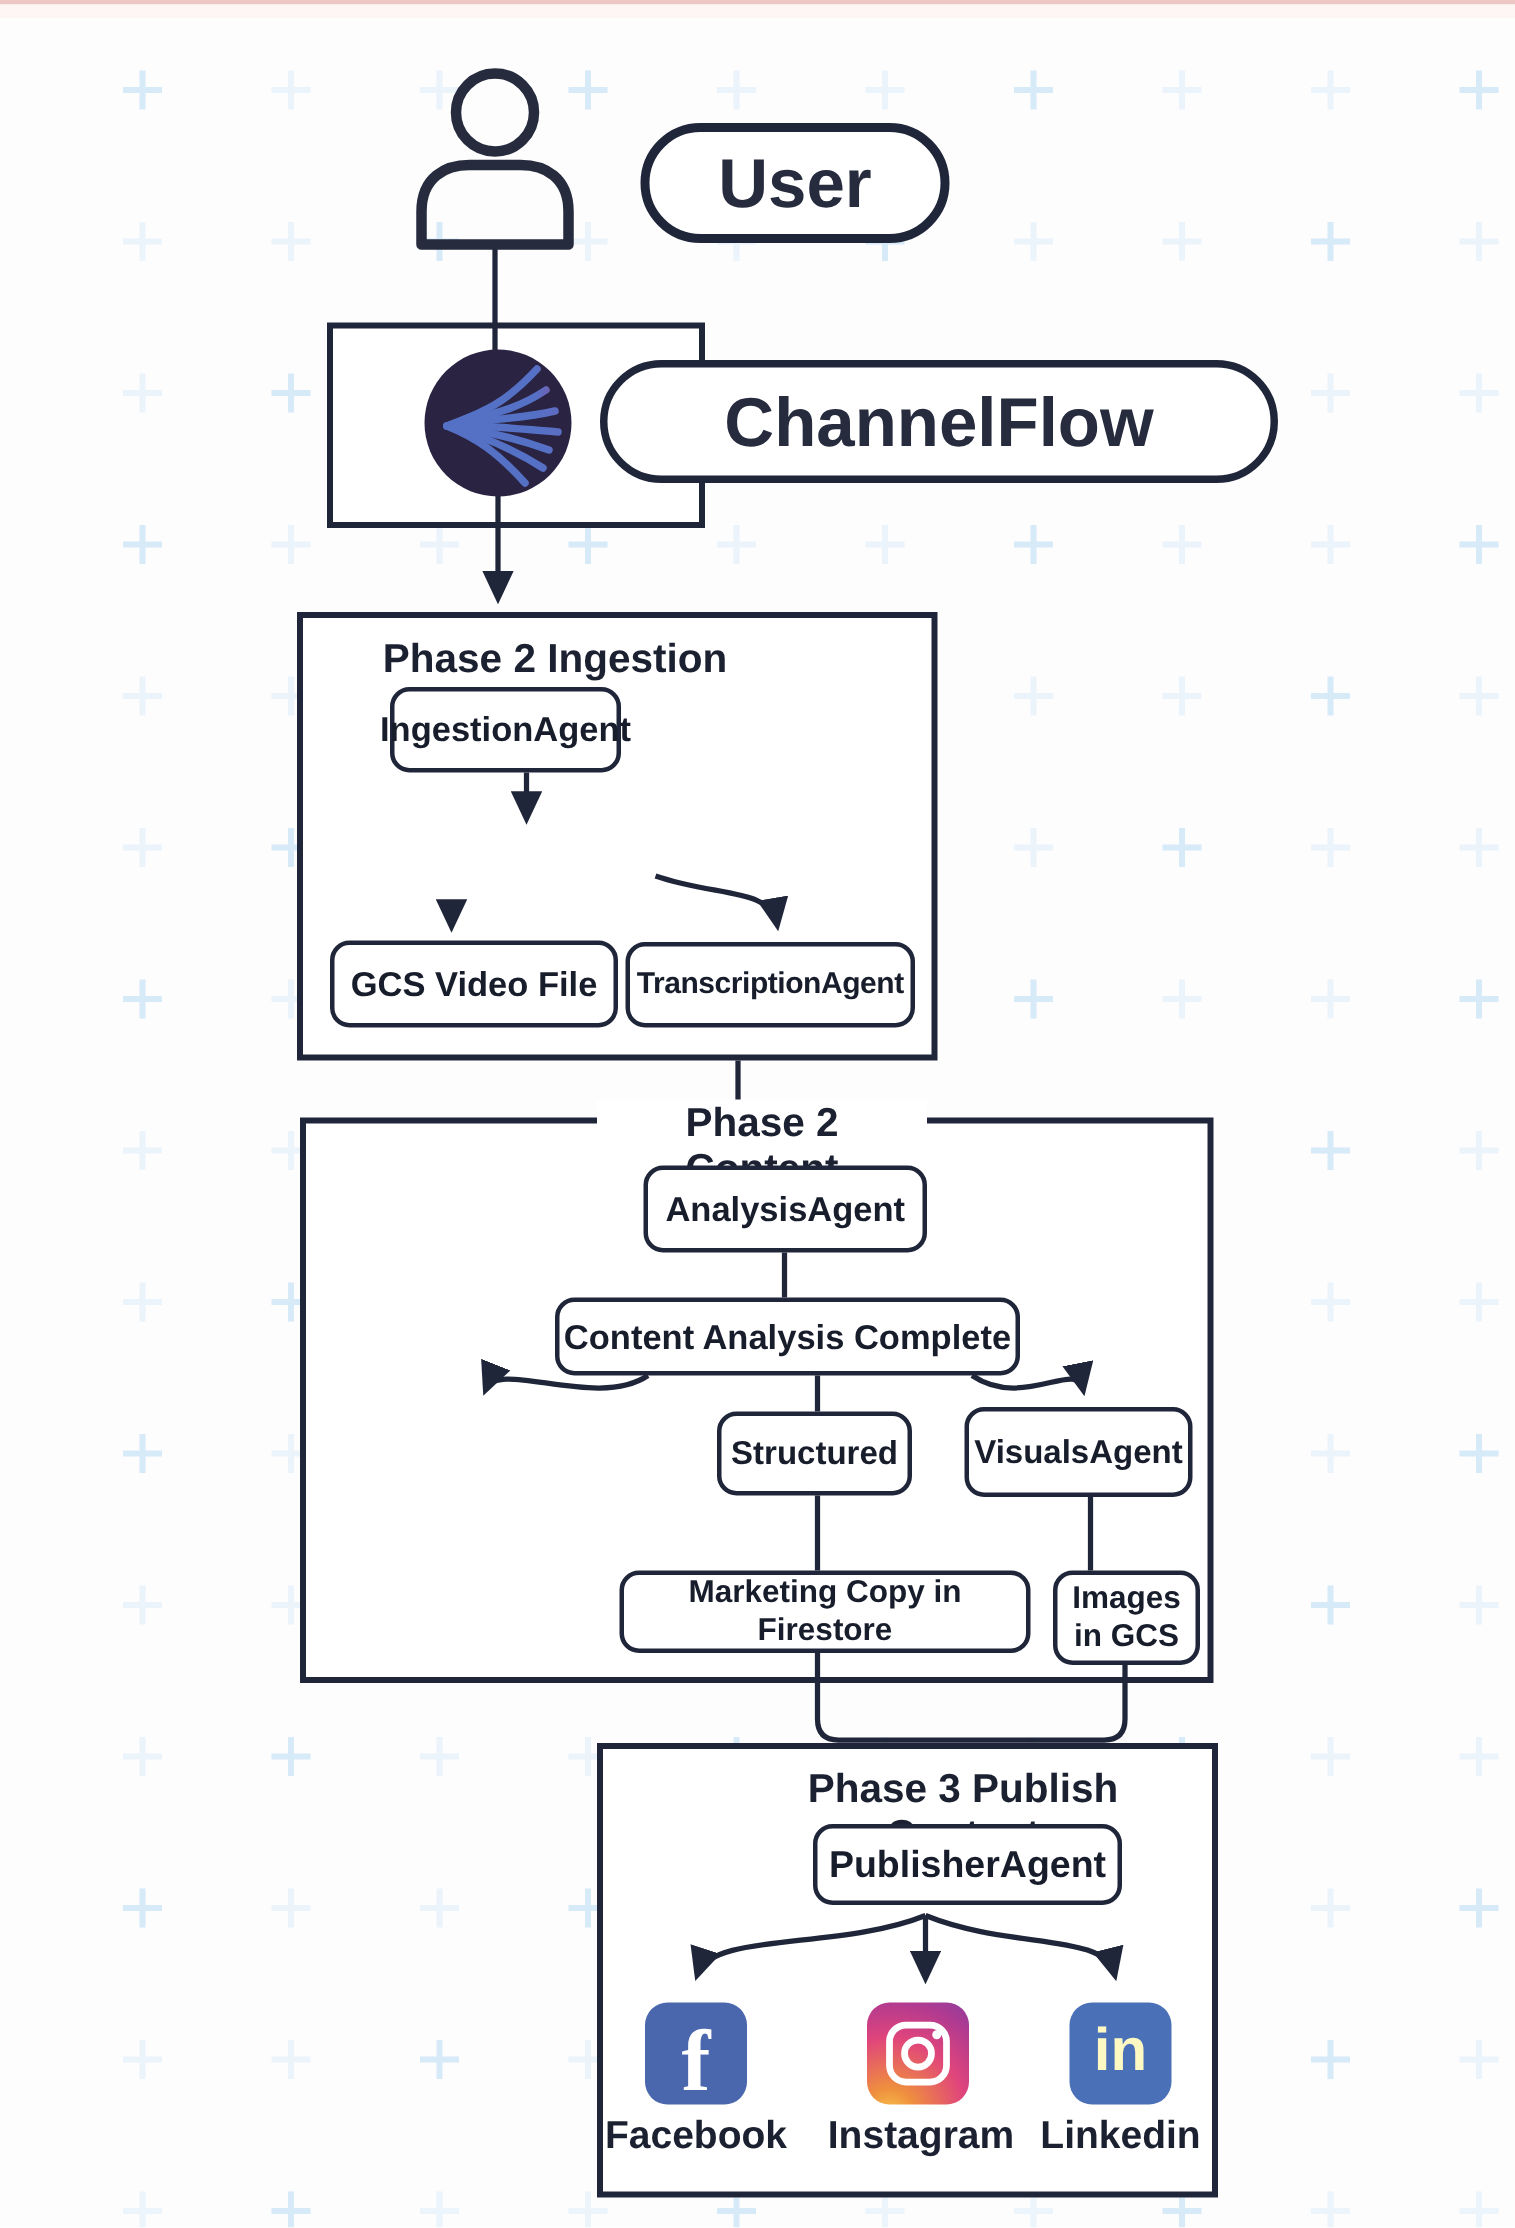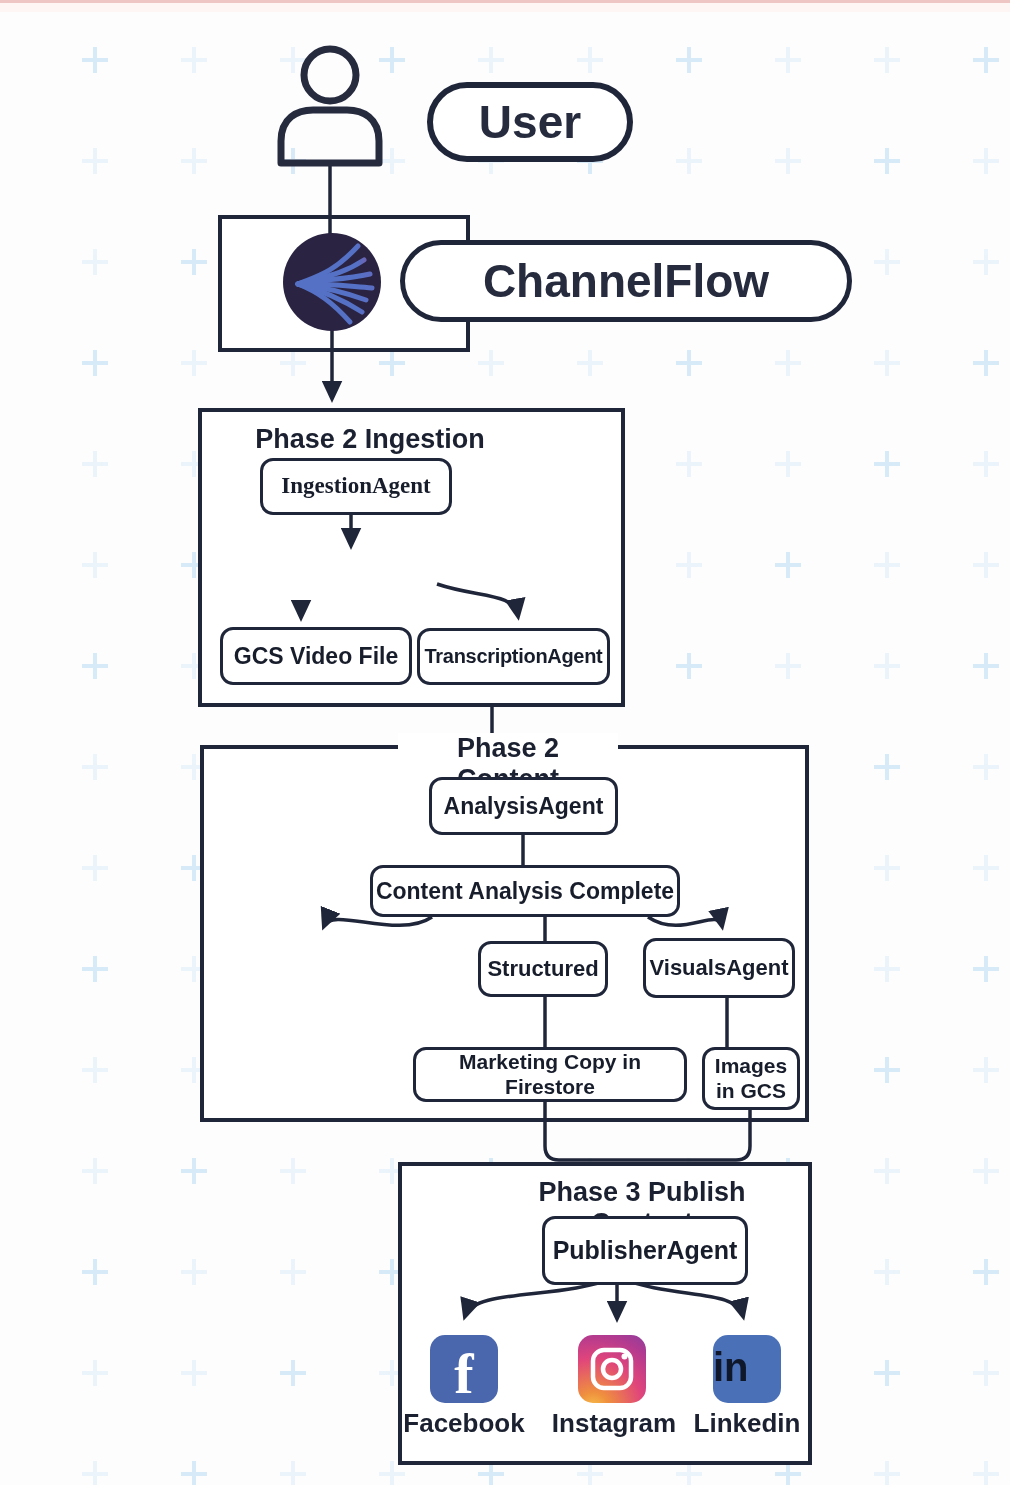--- a/index.html
+++ b/index.html
@@ -41,22 +41,22 @@
   }
   .onborder{background:#ffffff;padding:0 10px;}
 
   .icon-wrap{position:absolute;z-index:3;}
   .sq{width:68px;height:68px;border-radius:15px;position:relative;}
   .fb{background:#4a67ad;}
   .li{background:#4a70b8;}
   .ig{background:radial-gradient(circle at 22% 108%, #f7c14a 0%, #ef8f3e 18%, #e0457b 55%, #b13a90 82%, #8e3e9e 100%);}
   .fb .glyph{position:absolute;left:0;top:0;width:68px;height:68px;color:#fff;
     font-weight:bold;font-size:58px;text-align:center;line-height:78px;font-family:"Liberation Serif","DejaVu Serif",serif;}
-  .li .glyph{position:absolute;left:0;top:0;width:68px;height:68px;color:#0f172a;
-    font-weight:bold;font-size:40px;line-height:64px;}
+  .li .glyph{position:absolute;left:0;top:0;width:68px;height:68px;color:#fef9c3;
+    font-weight:bold;font-size:40px;text-align:center;line-height:64px;}
   .chan-label{position:absolute;z-index:3;font-weight:bold;font-size:26px;color:#1b2130;text-align:center;}
   .logo-circle{position:absolute;z-index:3;}
 </style>
 </head>
 <body>
 
 <div class="canvas">
   <div class="topstrip"></div>
   <div class="topstrip2"></div>
   <div id="pattern">
@@ -279,21 +279,21 @@
       <path d="M-34,2 C-12,8 8,16 30,30" stroke="url(#g2)"></path>
       <path d="M-34,2 C-14,10 0,20 18,40" stroke="url(#g1)"></path>
     </g>
   </svg>
 
   <div class="pill" style="left:400px;top:240px;width:452px;height:82px;border-width:5px;">
     <span>ChannelFlow</span>
   </div>
 
   <div class="phase-title" style="left:230px;top:424px;width:280px;">Phase 2 Ingestion</div>
-  <div class="node" style="left:260px;top:458px;width:192px;height:57px;font-family:Liberation Serif, serif;">
+  <div class="node" style="left:260px;top:458px;width:154px;height:57px;">
     <span>IngestionAgent</span>
   </div>
   <div class="node" style="left:220px;top:627px;width:192px;height:58px;">
     <span>GCS Video File</span>
   </div>
   <div class="node" style="left:417px;top:628px;width:193px;height:57px;font-size:20px;letter-spacing:-0.3px;">
     <span>TranscriptionAgent</span>
   </div>
 
   <div class="phase-title onborder" style="left:398px;top:733px;width:200px;">Phase 2 Content</div>
@@ -310,21 +310,21 @@
     <span>VisualsAgent</span>
   </div>
   <div class="node" style="left:413px;top:1047px;width:274px;height:55px;font-size:21px;">
     <span>Marketing Copy in Firestore</span>
   </div>
   <div class="node" style="left:702px;top:1047px;width:98px;height:63px;font-size:21px;padding:0 6px;">
     <span>Images in GCS</span>
   </div>
 
   <div class="phase-title" style="left:492px;top:1177px;width:300px;">Phase 3 Publish Content</div>
-  <div class="node" style="left:542px;top:1216px;width:206px;height:69px;font-size:25px;">
+  <div class="node" style="left:542px;top:1216px;width:206px;height:54px;font-size:25px;">
     <span>PublisherAgent</span>
   </div>
 
   <div class="icon-wrap" style="left:430px;top:1335px;">
     <div class="sq fb">
         <div class="glyph">f</div>
       </div>
   </div>
   <div class="icon-wrap" style="left:578px;top:1335px;">
     <div class="sq ig">

